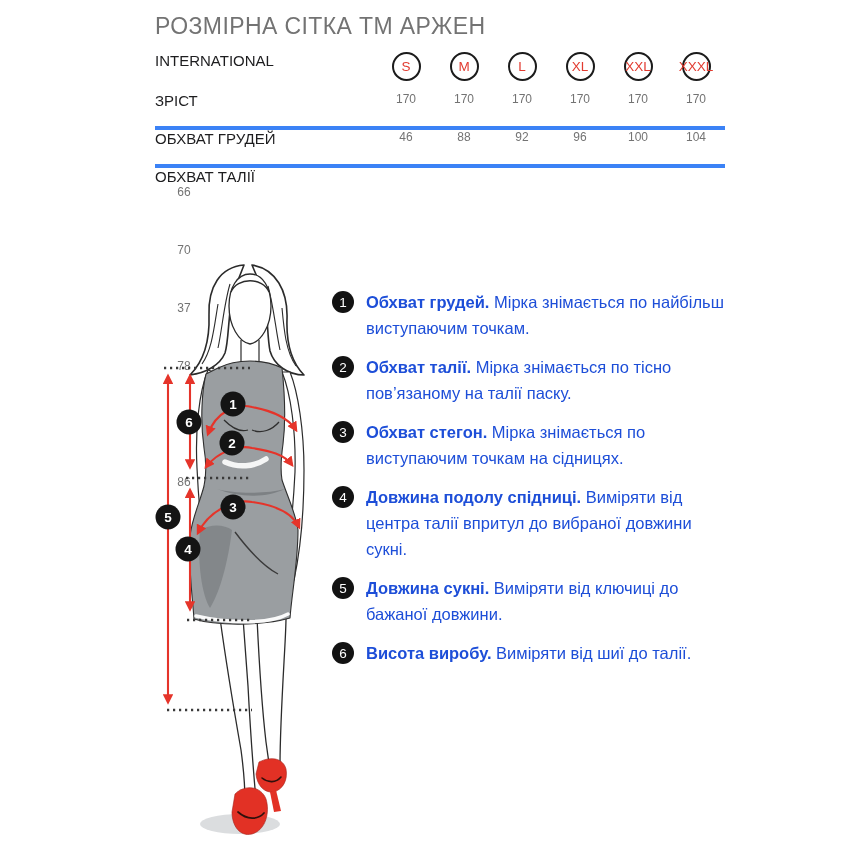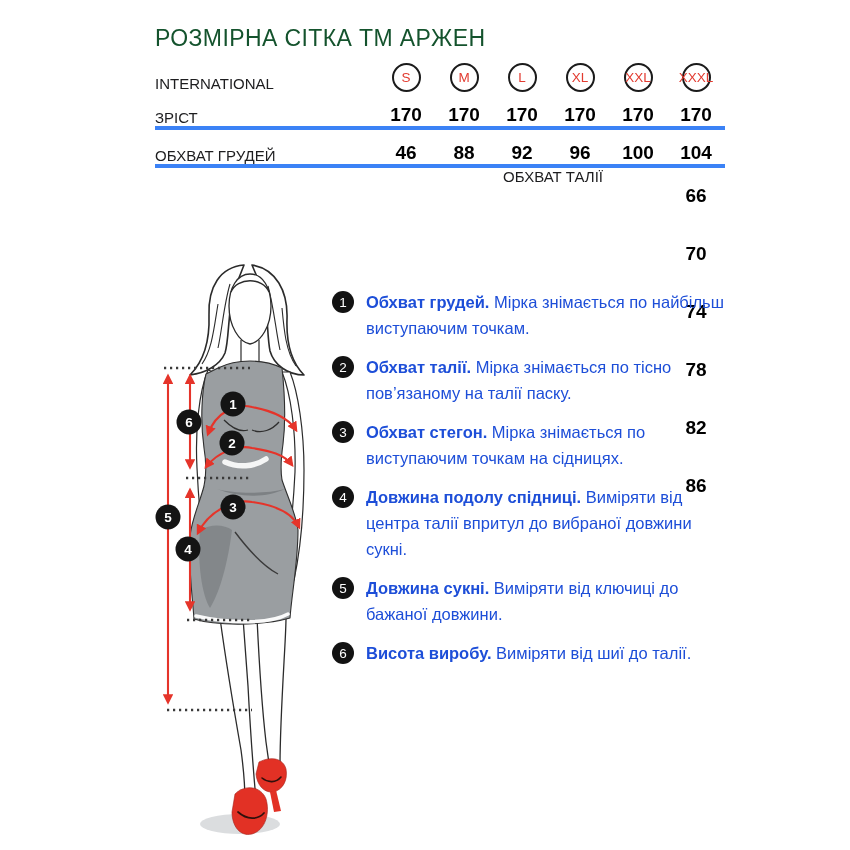--- a/index.html
+++ b/index.html
@@ -1,33 +1,33 @@
 <!DOCTYPE html>
 <html><head>
 <meta charset="utf-8">
 <style>
   html,body{margin:0;padding:0;background:#ffffff;}
   body{width:850px;height:850px;position:relative;overflow:hidden;
        font-family:"Liberation Sans","DejaVu Sans",sans-serif;color:#1c1c1c;}
   .abs{position:absolute;}
 
   
-  #title{left:155px;top:13px;font-size:23px;letter-spacing:.4px;color:#14532d;font-weight:500;margin-top:12px;}
+  #title{left:155px;top:13px;font-size:23px;letter-spacing:.4px;color:#737373;font-weight:500;}
 
   
   #size-table{left:155px;top:52px;width:570px;}
-  .trow{display:flex;align-items:flex-end;}
+  .trow{display:flex;align-items:flex-start;}
   .trow .rlabel{width:222px;font-size:15px;color:#1d1d1f;}
   .trow .cell{width:58px;text-align:center;flex:0 0 58px;}
   #row-int{height:40px;}
   #row-ua{height:36px;border-bottom:2px solid #4d4d4d;}
   #row-ua .cell{font-size:20.5px;color:#0e0e0e;font-weight:500;}
   .data-row{height:34px;border-bottom:4px solid #3b82f6;}
   .data-row:last-child{border-bottom:none;flex-direction:column;}
-  .data-row .cell{font-size:19px;color:#000000;font-weight:bold;}
+  .data-row .cell{font-size:12px;color:#737373;}
   .szcircle{display:inline-flex;align-items:center;justify-content:center;
             width:29px;height:29px;box-sizing:border-box;border:2px solid #1b1b1b;
             border-radius:50%;color:#e23b30;font-size:13.5px;line-height:1;
             white-space:nowrap;overflow:visible;}
 
   
   #instructions{left:332px;top:289px;width:400px;display:flex;flex-direction:column;gap:13px;}
   .instr{display:flex;gap:12px;}
   .numdot{flex:0 0 22px;width:22px;height:22px;border-radius:50%;background:#121212;
           color:#ffffff;font-size:13.5px;display:flex;align-items:center;justify-content:center;
@@ -71,21 +71,21 @@
     <div class="cell">88</div>
     <div class="cell">92</div>
     <div class="cell">96</div>
     <div class="cell">100</div>
     <div class="cell">104</div>
   </div>
   <div class="trow data-row">
     <div class="rlabel">ОБХВАТ ТАЛІЇ</div>
     <div class="cell">66</div>
     <div class="cell">70</div>
-    <div class="cell">74</div>
+    <div class="cell">37</div>
     <div class="cell">78</div>
     <div class="cell">82</div>
     <div class="cell">86</div>
   </div>
 </div>
 
 <div class="abs" id="figure-wrap">
 <svg width="205" height="588" viewBox="0 0 205 588" xmlns="http://www.w3.org/2000/svg">
   <defs>
     <marker id="ah" viewBox="0 0 10 10" refX="7.5" refY="5" markerWidth="5" markerHeight="5" orient="auto-start-reverse">

